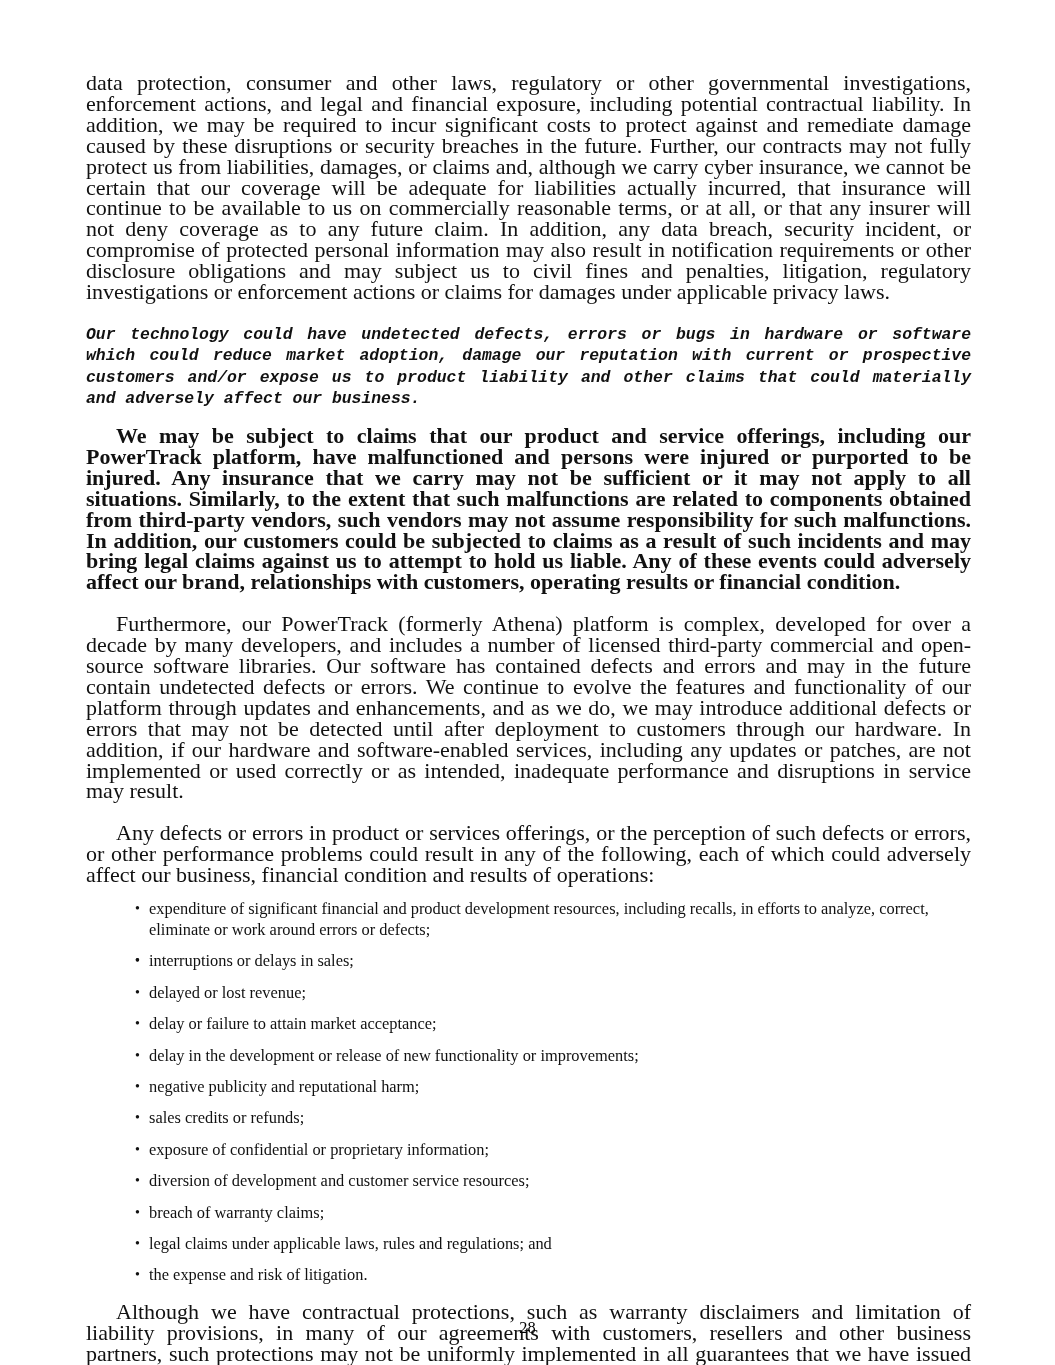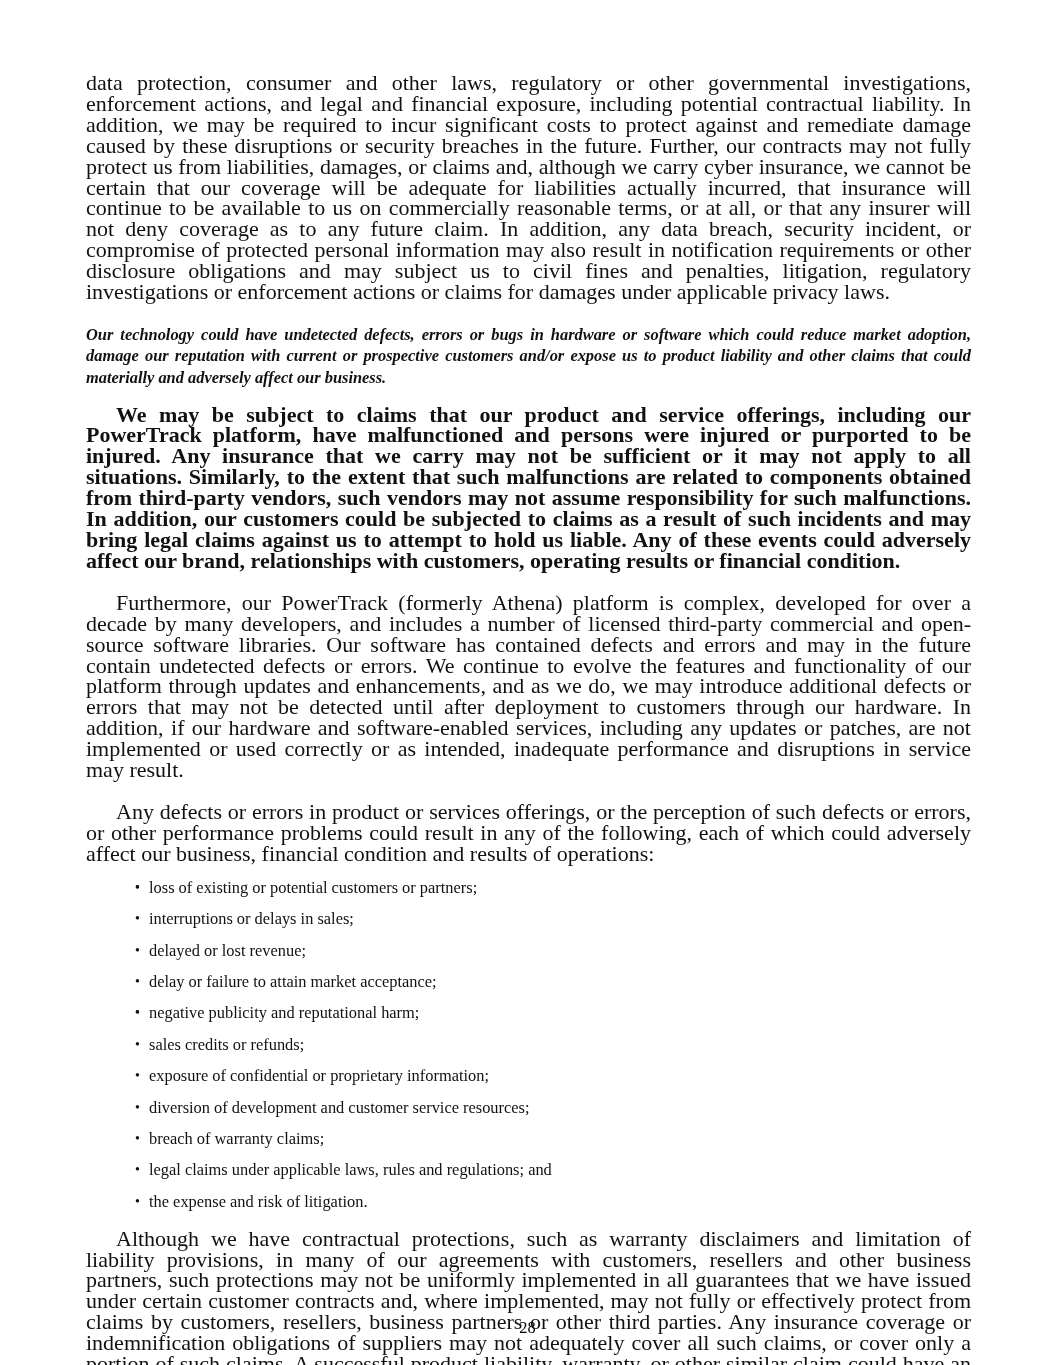--- a/index.html
+++ b/index.html
@@ -28,20 +28,21 @@
   }
   .para + .para { margin-top: 21px; }
   .indent { text-indent: 30px; }
   .risk-heading {
     font-weight: bold;
     font-style: italic;
     font-size: 16.4px;
     line-height: 21.4px;
     text-align: justify;
     margin-top: 21px;
+    font-family: Liberation Mono, monospace;
   }
   .risk-heading + .para { margin-top: 13px; font-weight: bold; }
   ul.bullet-list {
     list-style: none;
     margin: 13px 0 0 0;
     padding: 0 0 0 49px;
   }
   ul.bullet-list li {
     position: relative;
     padding-left: 14px;
@@ -79,39 +80,40 @@
 
   <p class="para indent">We may be subject to claims that our product and service offerings, including our PowerTrack platform, have malfunctioned and persons were injured or purported to be injured. Any insurance that we carry may not be sufficient or it may not apply to all situations. Similarly, to the extent that such malfunctions are related to components obtained from third-party vendors, such vendors may not assume responsibility for such malfunctions. In addition, our customers could be subjected to claims as a result of such incidents and may bring legal claims against us to attempt to hold us liable. Any of these events could adversely affect our brand, relationships with customers, operating results or financial condition.</p>
 
   <p class="para indent">Furthermore, our PowerTrack (formerly Athena) platform is complex, developed for over a decade by many developers, and includes a number of licensed third-party commercial and open-source software libraries. Our software has contained defects and errors and may in the future contain undetected defects or errors. We continue to evolve the features and functionality of our platform through updates and enhancements, and as we do, we may introduce additional defects or errors that may not be detected until after deployment to customers through our hardware. In addition, if our hardware and software-enabled services, including any updates or patches, are not implemented or used correctly or as intended, inadequate performance and disruptions in service may result.</p>
 
   <p class="para indent">Any defects or errors in product or services offerings, or the perception of such defects or errors, or other performance problems could result in any of the following, each of which could adversely affect our business, financial condition and results of operations:</p>
 
   <ul class="bullet-list">
     <li>
       <span class="bullet-glyph">•</span>
+      <span>expenditure of significant financial and product development resources, including recalls, in efforts to analyze, correct, eliminate or work around errors or defects;</span>
     </li>
     <li>
       <span class="bullet-glyph">•</span>
-      <span>loss of existing or potential customers or partners;</span>
     </li>
     <li>
       <span class="bullet-glyph">•</span>
       <span>interruptions or delays in sales;</span>
     </li>
     <li>
       <span class="bullet-glyph">•</span>
       <span>delayed or lost revenue;</span>
     </li>
     <li>
       <span class="bullet-glyph">•</span>
       <span>delay or failure to attain market acceptance;</span>
     </li>
     <li>
       <span class="bullet-glyph">•</span>
+      <span>delay in the development or release of new functionality or improvements;</span>
     </li>
     <li>
       <span class="bullet-glyph">•</span>
       <span>negative publicity and reputational harm;</span>
     </li>
     <li>
       <span class="bullet-glyph">•</span>
       <span>sales credits or refunds;</span>
     </li>
     <li>

